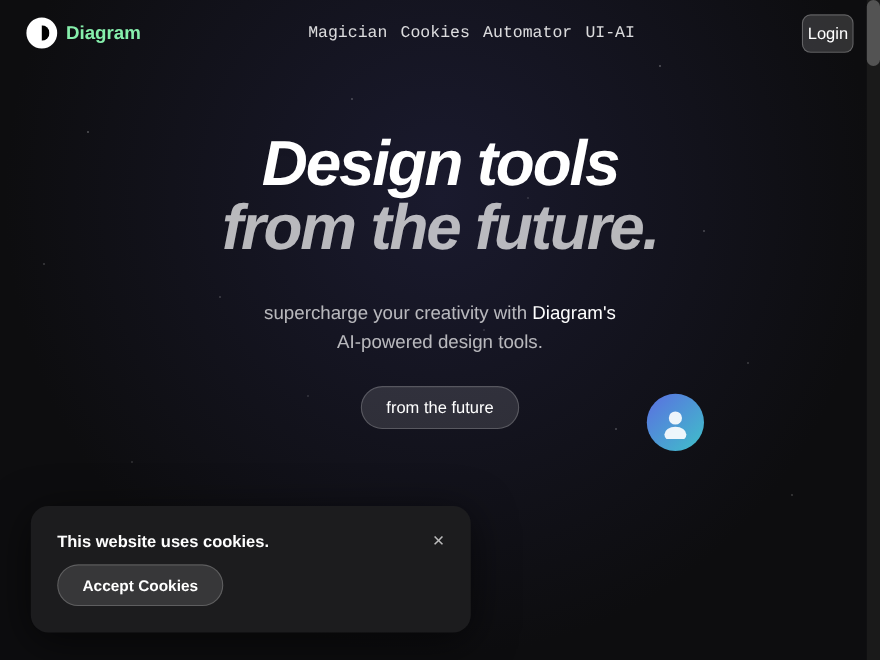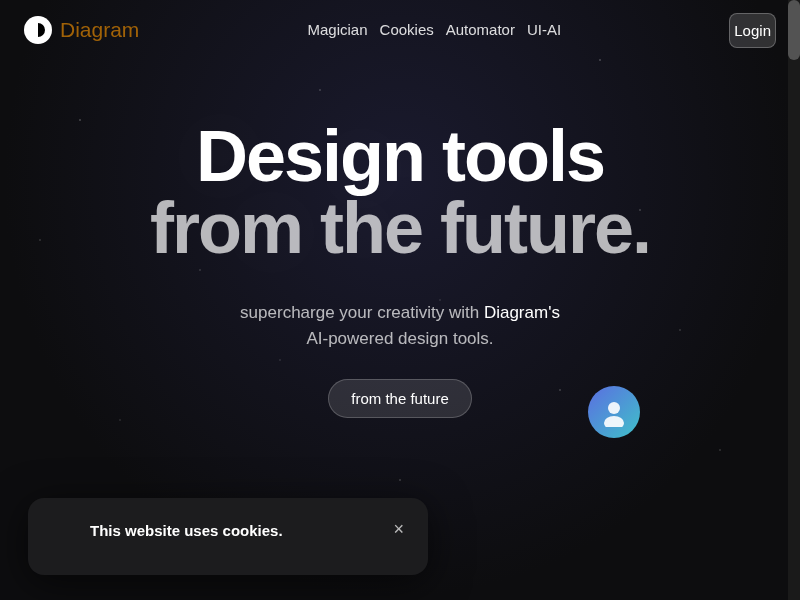--- a/index.html
+++ b/index.html
@@ -75,30 +75,31 @@
     .logo-icon::before {
       content: '';
       width: 14px;
       height: 14px;
       background: #000;
       border-radius: 50%;
       clip-path: polygon(50% 0%, 50% 100%, 100% 100%, 100% 0%);
     }
 
     .logo-text {
-      font-size: 21px;
-      font-weight: 400;
-      color: #a16207;
+      font-size: 17px;
+      font-weight: 700;
+      color: #86efac;
     }
 
     .nav-links {
       display: flex;
       align-items: center;
       gap: 12px;
       list-style: none;
+      font-family: Liberation Mono, monospace;
     }
 
     .nav-links a {
       color: rgba(255,255,255,0.85);
       text-decoration: none;
       font-size: 15px;
       font-weight: 400;
     }
 
     .login-btn {
@@ -114,26 +115,27 @@
 
     
     .hero {
       position: relative;
       z-index: 5;
       text-align: center;
       padding-top: 60px;
     }
 
     .hero-title {
-      font-size: 72px;
+      font-size: 58px;
       font-weight: 800;
       line-height: 1.0;
       letter-spacing: -2px;
       color: #fff;
       text-shadow: 0 0 80px rgba(255,255,255,0.1);
+      font-style: italic;
     }
 
     .hero-title .line2 {
       color: rgba(255,255,255,0.7);
     }
 
     .hero-subtitle {
       font-size: 17px;
       color: rgba(255,255,255,0.7);
       margin-top: 36px;
@@ -189,21 +191,20 @@
       padding: 24px;
       width: 400px;
       box-shadow: 0 8px 40px rgba(0,0,0,0.6);
     }
 
     .cookie-header {
       display: flex;
       align-items: flex-start;
       justify-content: space-between;
       margin-bottom: 12px;
-      margin-left: 38px;
     }
 
     .cookie-title {
       font-size: 15px;
       font-weight: 700;
       color: #fff;
     }
 
     .cookie-close {
       background: none;
@@ -302,17 +303,18 @@
       </svg>
     </div>
   </div>
 </section>
 
 <div class="cookie-popup">
   <div class="cookie-header">
     <span class="cookie-title">This website uses cookies.</span>
     <button class="cookie-close">×</button>
   </div>
+  <button class="accept-btn">Accept Cookies</button>
 </div>
 
 <div class="scrollbar">
   <div class="scrollbar-thumb"></div>
 </div>
 
 </body></html>

